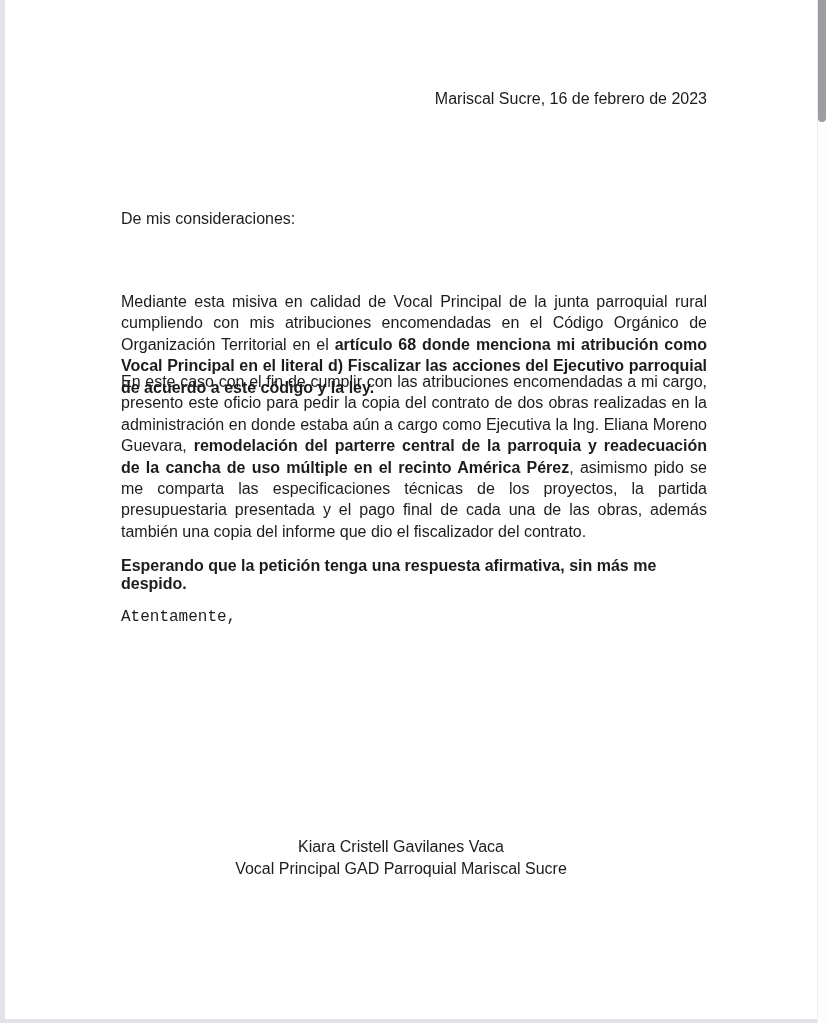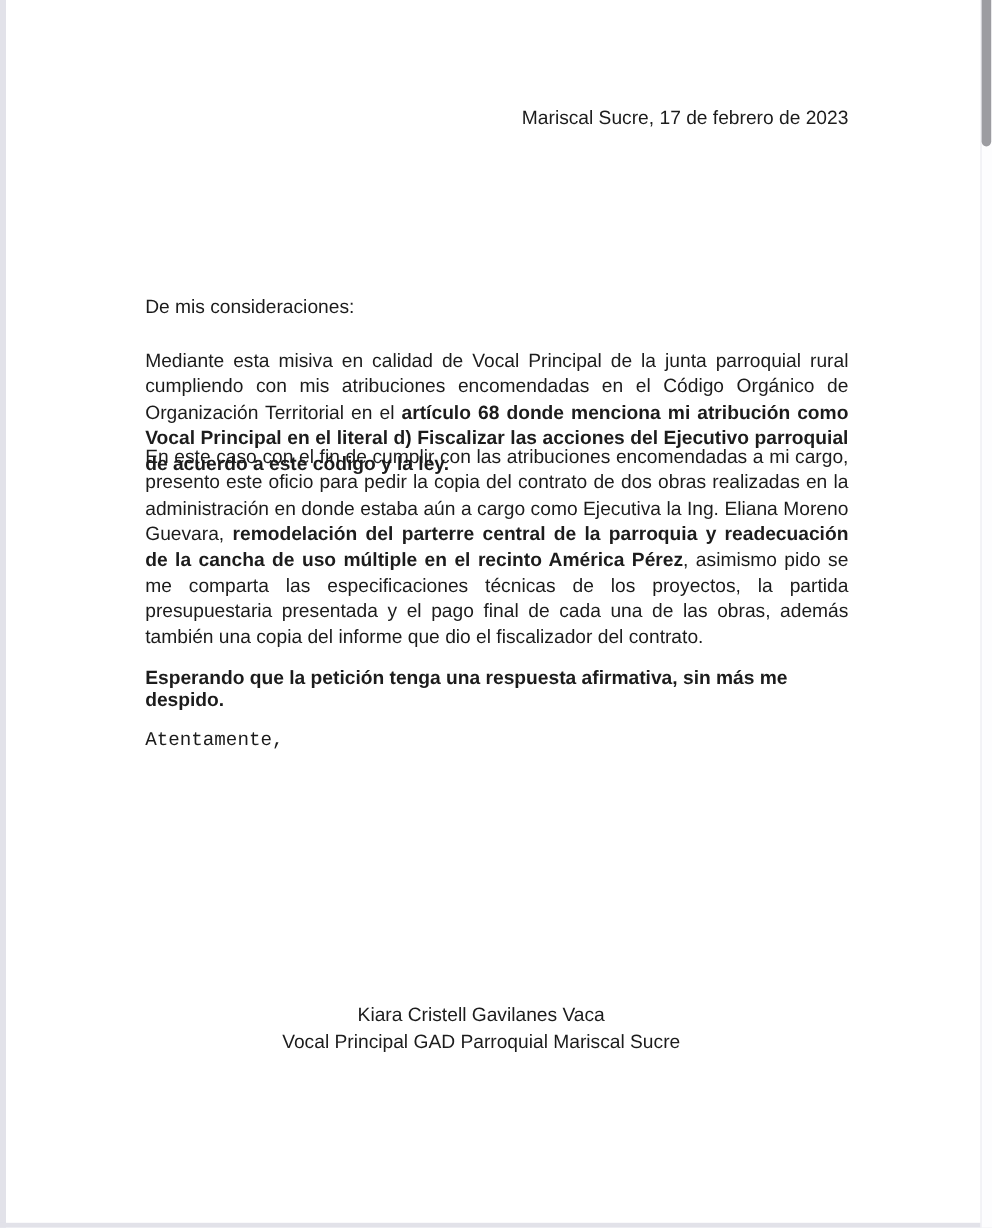--- a/index.html
+++ b/index.html
@@ -40,21 +40,21 @@
     font-size: 16px;
   }
   .date {
     position: absolute; top: 90px; right: 0;
     white-space: nowrap;
   }
   .recipient {
     position: absolute; top: 150px; left: 0;
     line-height: 22px;
   }
-  .salutation { position: absolute; top: 210px; left: 0; margin-top: 38px; }
+  .salutation { position: absolute; top: 210px; left: 0; }
   .para {
     position: absolute; left: 0; width: 586px;
     text-align: justify;
     line-height: 21.4px;
   }
   .para1 { top: 243px; margin-top: 48px; }
   .para2 { top: 358px; margin-top: 13px; }
   .closing { position: absolute; top: 557px; left: 0; font-weight: bold; }
   .signoff { position: absolute; top: 608px; left: 0; font-family: Liberation Mono, monospace; }
   .signature {
@@ -67,21 +67,21 @@
   .b { font-weight: bold; }
 </style>
 </head>
 <body>
 
 <div class="edge-left"></div>
 <div class="edge-bottom"></div>
 
 <div class="letter">
 
-  <div class="date">Mariscal Sucre, 17 de febrero de 2023</div>
+  <div class="date">Mariscal Sucre, 16 de febrero de 2023</div>
 
   <div class="recipient">
   </div>
 
   <div class="salutation">De mis consideraciones:</div>
 
   <p class="para para1"><span>Mediante esta misiva en calidad de Vocal Principal de la junta parroquial rural cumpliendo con mis atribuciones encomendadas en el Código Orgánico de Organización Territorial en el </span><span class="b">artículo 68 donde menciona mi atribución como Vocal Principal en el literal d) Fiscalizar las acciones del Ejecutivo parroquial de acuerdo a este código y la ley.</span></p>
 
   <p class="para para2"><span>En este caso con el fin de cumplir con las atribuciones encomendadas a mi cargo, presento este oficio para pedir la copia del contrato de dos obras realizadas en la administración en donde estaba aún a cargo como Ejecutiva la Ing. Eliana Moreno Guevara, </span><span class="b">remodelación del parterre central de la parroquia y readecuación de la cancha de uso múltiple en el recinto América Pérez</span><span>, asimismo pido se me comparta las especificaciones técnicas de los proyectos, la partida presupuestaria presentada y el pago final de cada una de las obras, además también una copia del informe que dio el fiscalizador del contrato.</span></p>
 

